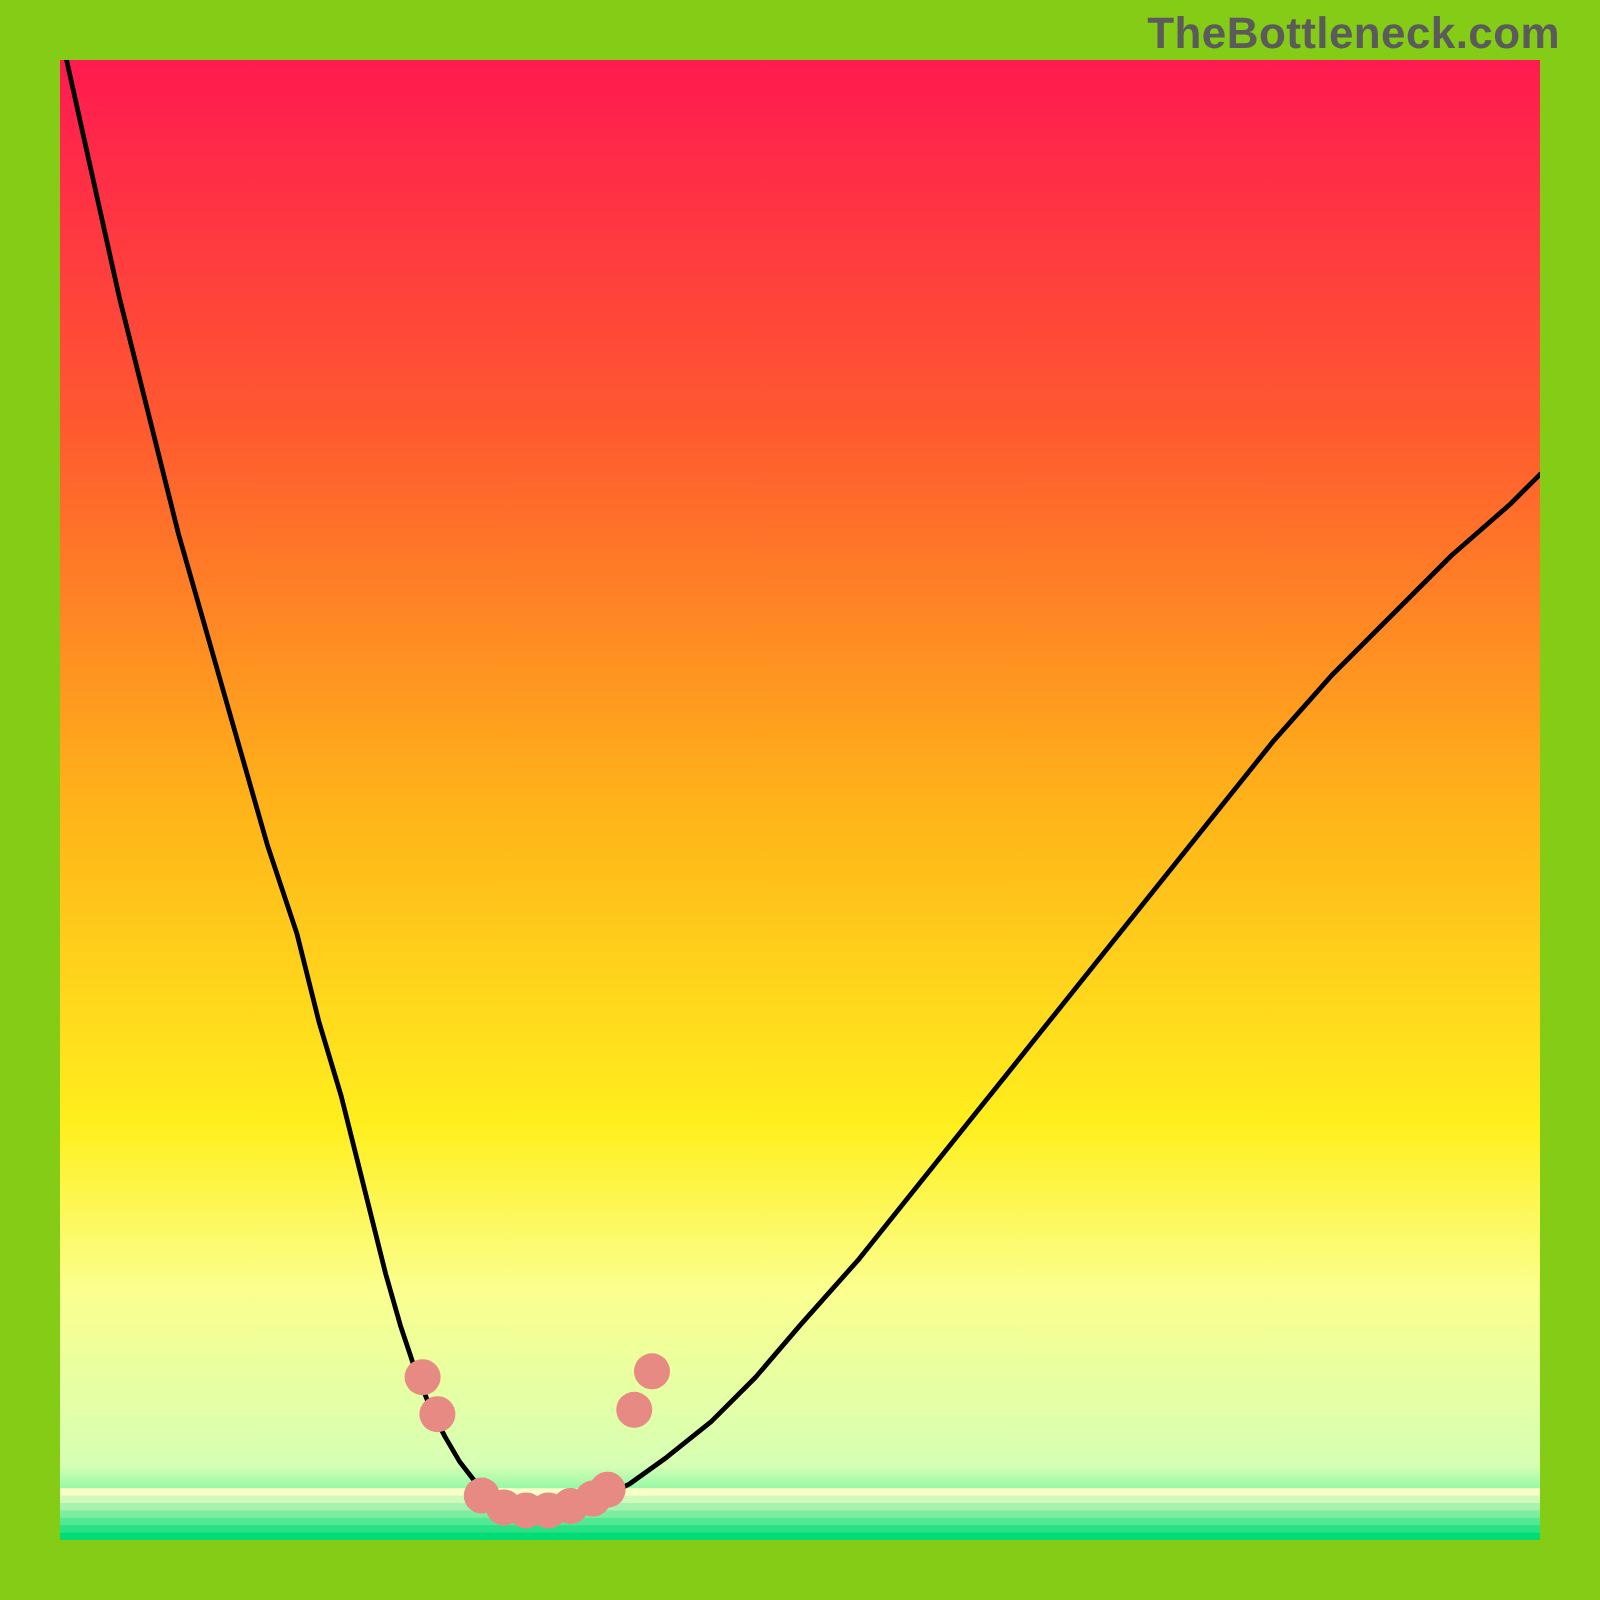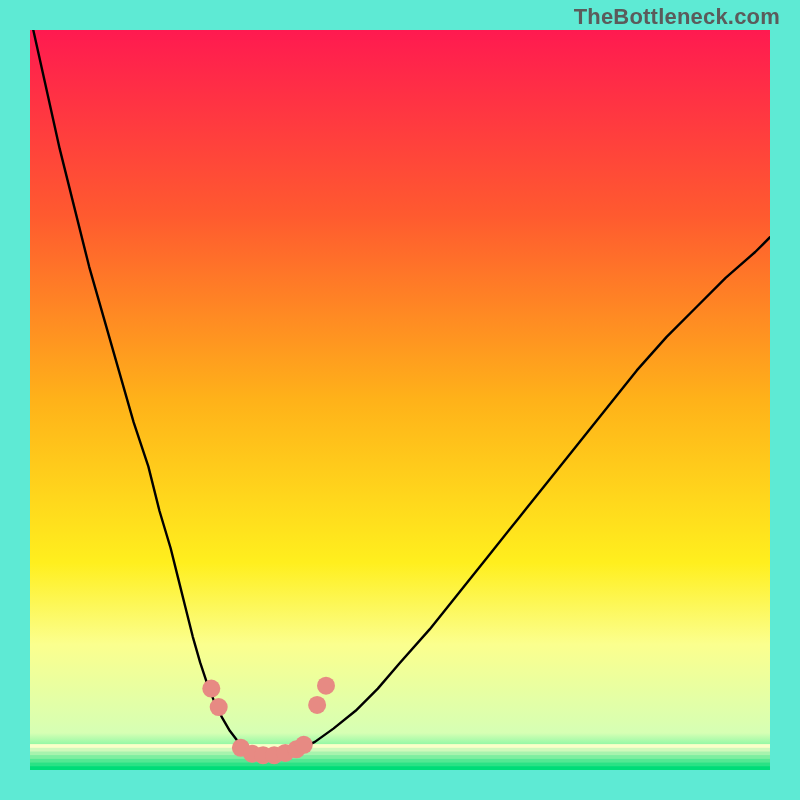--- a/index.html
+++ b/index.html
@@ -9,21 +9,21 @@
     height: 800px;
     overflow: hidden;
     background: #000;
     font-family: Arial, Helvetica, sans-serif;
   }
   .frame {
     position: absolute;
     left: 0; top: 0;
     width: 800px;
     height: 800px;
-    background: #5eead4;
+    background: #84cc16;
   }
   .plot {
     position: absolute;
     left: 30px;
     top: 30px;
     width: 740px;
     height: 740px;
     overflow: hidden;
   }
   .attribution {

